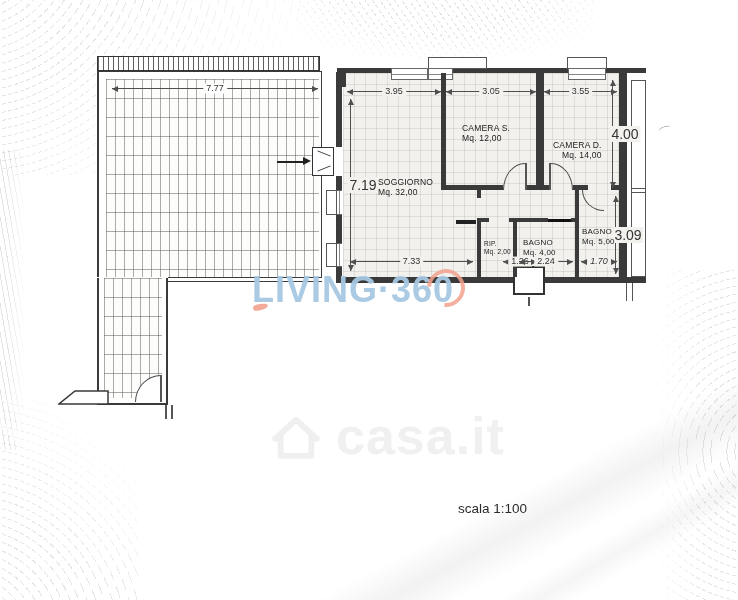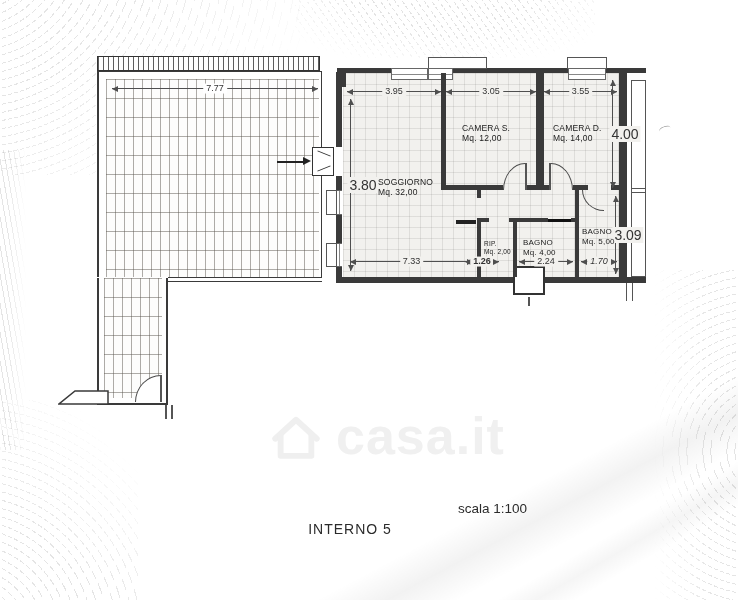--- a/index.html
+++ b/index.html
@@ -189,68 +189,71 @@
   <div class="hdim on-grid plan-el" style="left:347px;top:91px;width:94px;">
     <span>3.95</span>
     </div>
   <div class="hdim on-grid plan-el" style="left:446px;top:91px;width:90px;">
     <span>3.05</span>
     </div>
   <div class="hdim on-grid plan-el" style="left:544px;top:91px;width:73px;">
     <span>3.55</span>
     </div>
   <div class="vdim on-grid plan-el" style="left:350px;top:99px;height:172px;">
-    <span>3.80</span>
+    <span>7.19</span>
     </div>
   <div class="vdim on-grid plan-el" style="left:612px;top:80px;height:108px;">
     <span>4.00</span>
     </div>
   <div class="vdim on-grid plan-el" style="left:615px;top:196px;height:78px;">
     <span>3.09</span>
     </div>
   <div class="hdim on-grid plan-el" style="left:350px;top:261px;width:123px;">
     <span>7.33</span>
     </div>
-  <div class="hdim on-grid plan-el" style="left:465px;top:261px;width:34px;font-weight:bold;">
+  <div class="hdim on-grid plan-el" style="left:503px;top:261px;width:34px;">
     <span>1.26</span>
     </div>
   <div class="hdim on-grid plan-el" style="left:519px;top:261px;width:54px;">
     <span>2.24</span>
     </div>
   <div class="hdim on-grid plan-el" style="left:581px;top:261px;width:36px;font-style:italic;">
     <span>1.70</span>
     </div>
 
   <div class="room-label plan-el" style="left:378px;top:177px;">
     <span>SOGGIORNO</span>
     <span>Mq. 32,00</span>
     </div>
   <div class="room-label plan-el" style="left:462px;top:123px;">
     <span>CAMERA S.</span>
     <span>Mq. 12,00</span>
     </div>
-  <div class="room-label plan-el" style="left:553px;top:123px;">
+  <div class="room-label plan-el" style="left:553px;top:140px;text-align:right;">
     <span>CAMERA D.</span>
     <span>Mq. 14,00</span>
     </div>
   <div class="room-label small plan-el" style="left:484px;top:240px;">
     <span>RIP.</span>
     <span>Mq. 2,00</span>
     </div>
   <div class="room-label plan-el" style="left:523px;top:238px;font-size:8px;">
     <span>BAGNO</span>
     <span>Mq. 4,00</span>
     </div>
   <div class="room-label plan-el" style="left:582px;top:227px;font-size:8px;">
     <span>BAGNO</span>
     <span>Mq. 5,00</span>
     </div>
 
   <div class="abs" style="left:659px;top:126px;width:12px;height:6px;border-top:1.2px solid rgba(60,60,60,0.45);
               border-radius:50%;transform:rotate(-18deg);z-index:2;"></div>
 
   <div class="logo">
+    <div class="logo-row">
+      <span>LIVING</span><span>·</span><span>36</span><span class="logo-zero"><span>0</span><i class="swoosh"></i></span>
+      <i class="l-foot"></i>
+    </div>
   </div>
 
   <div class="scala">scala 1:100</div>
-  <div class="interno">INTERNO 5</div>
 
 </div>
 
 </body></html>

